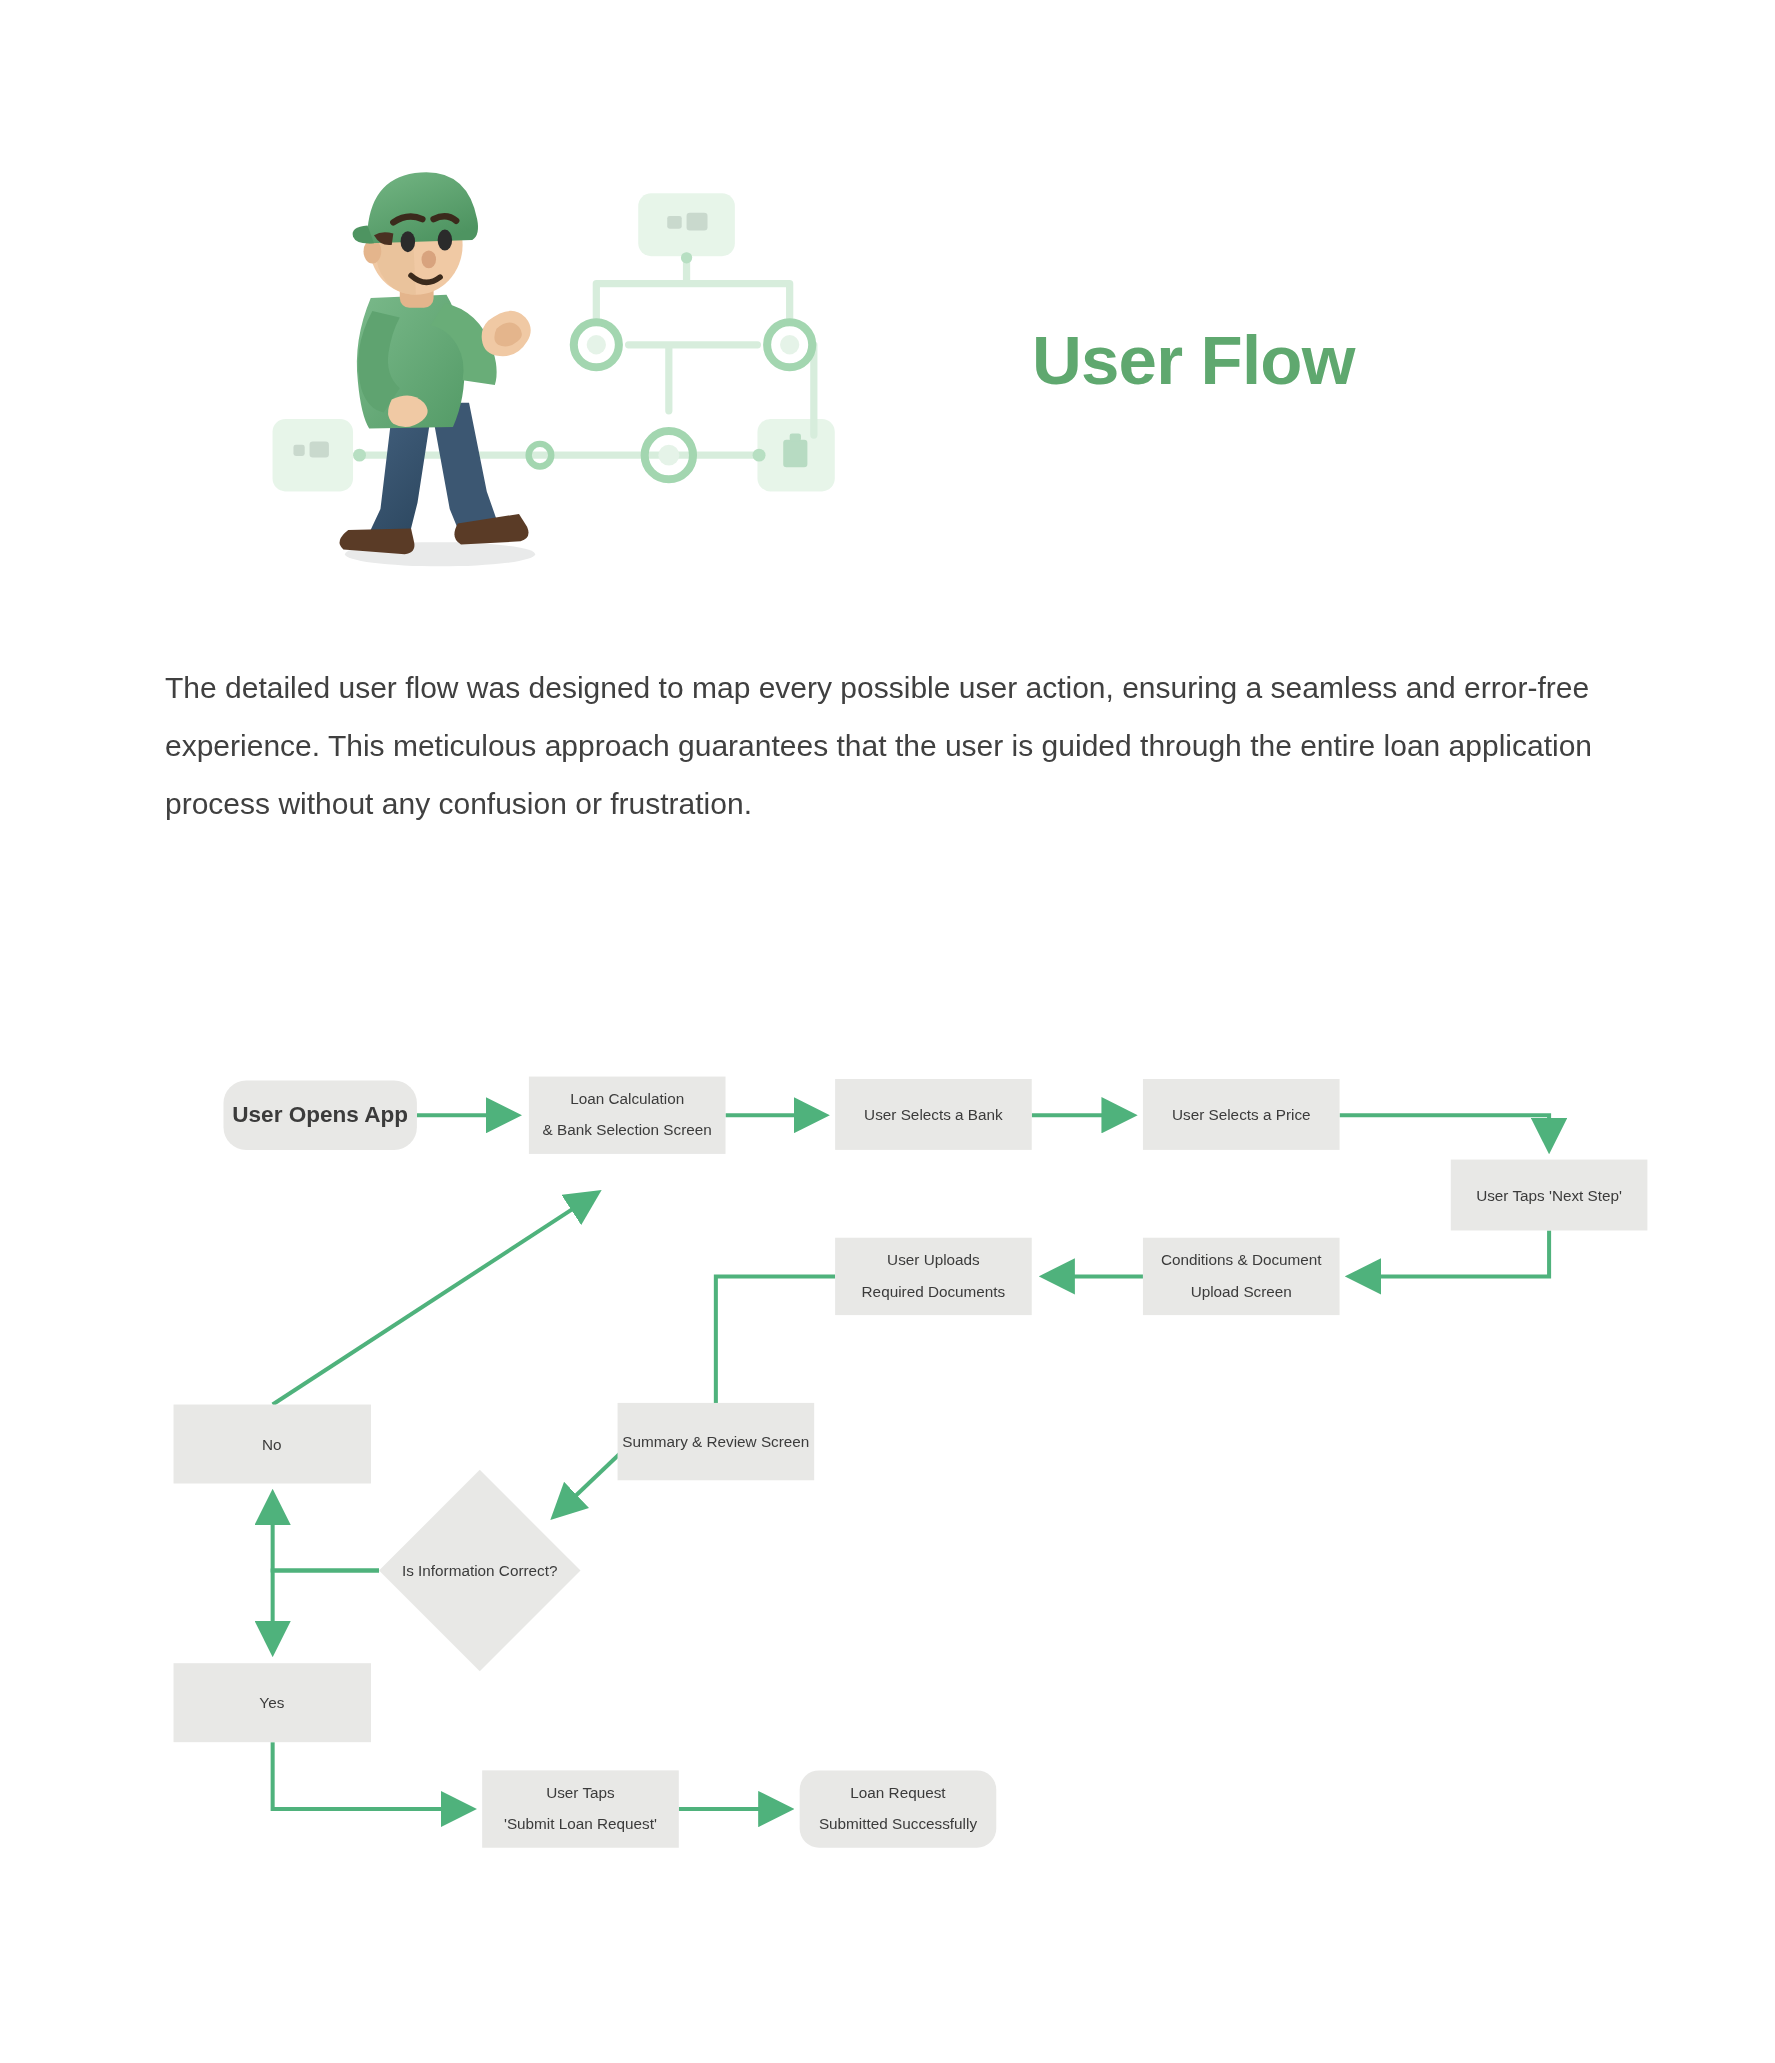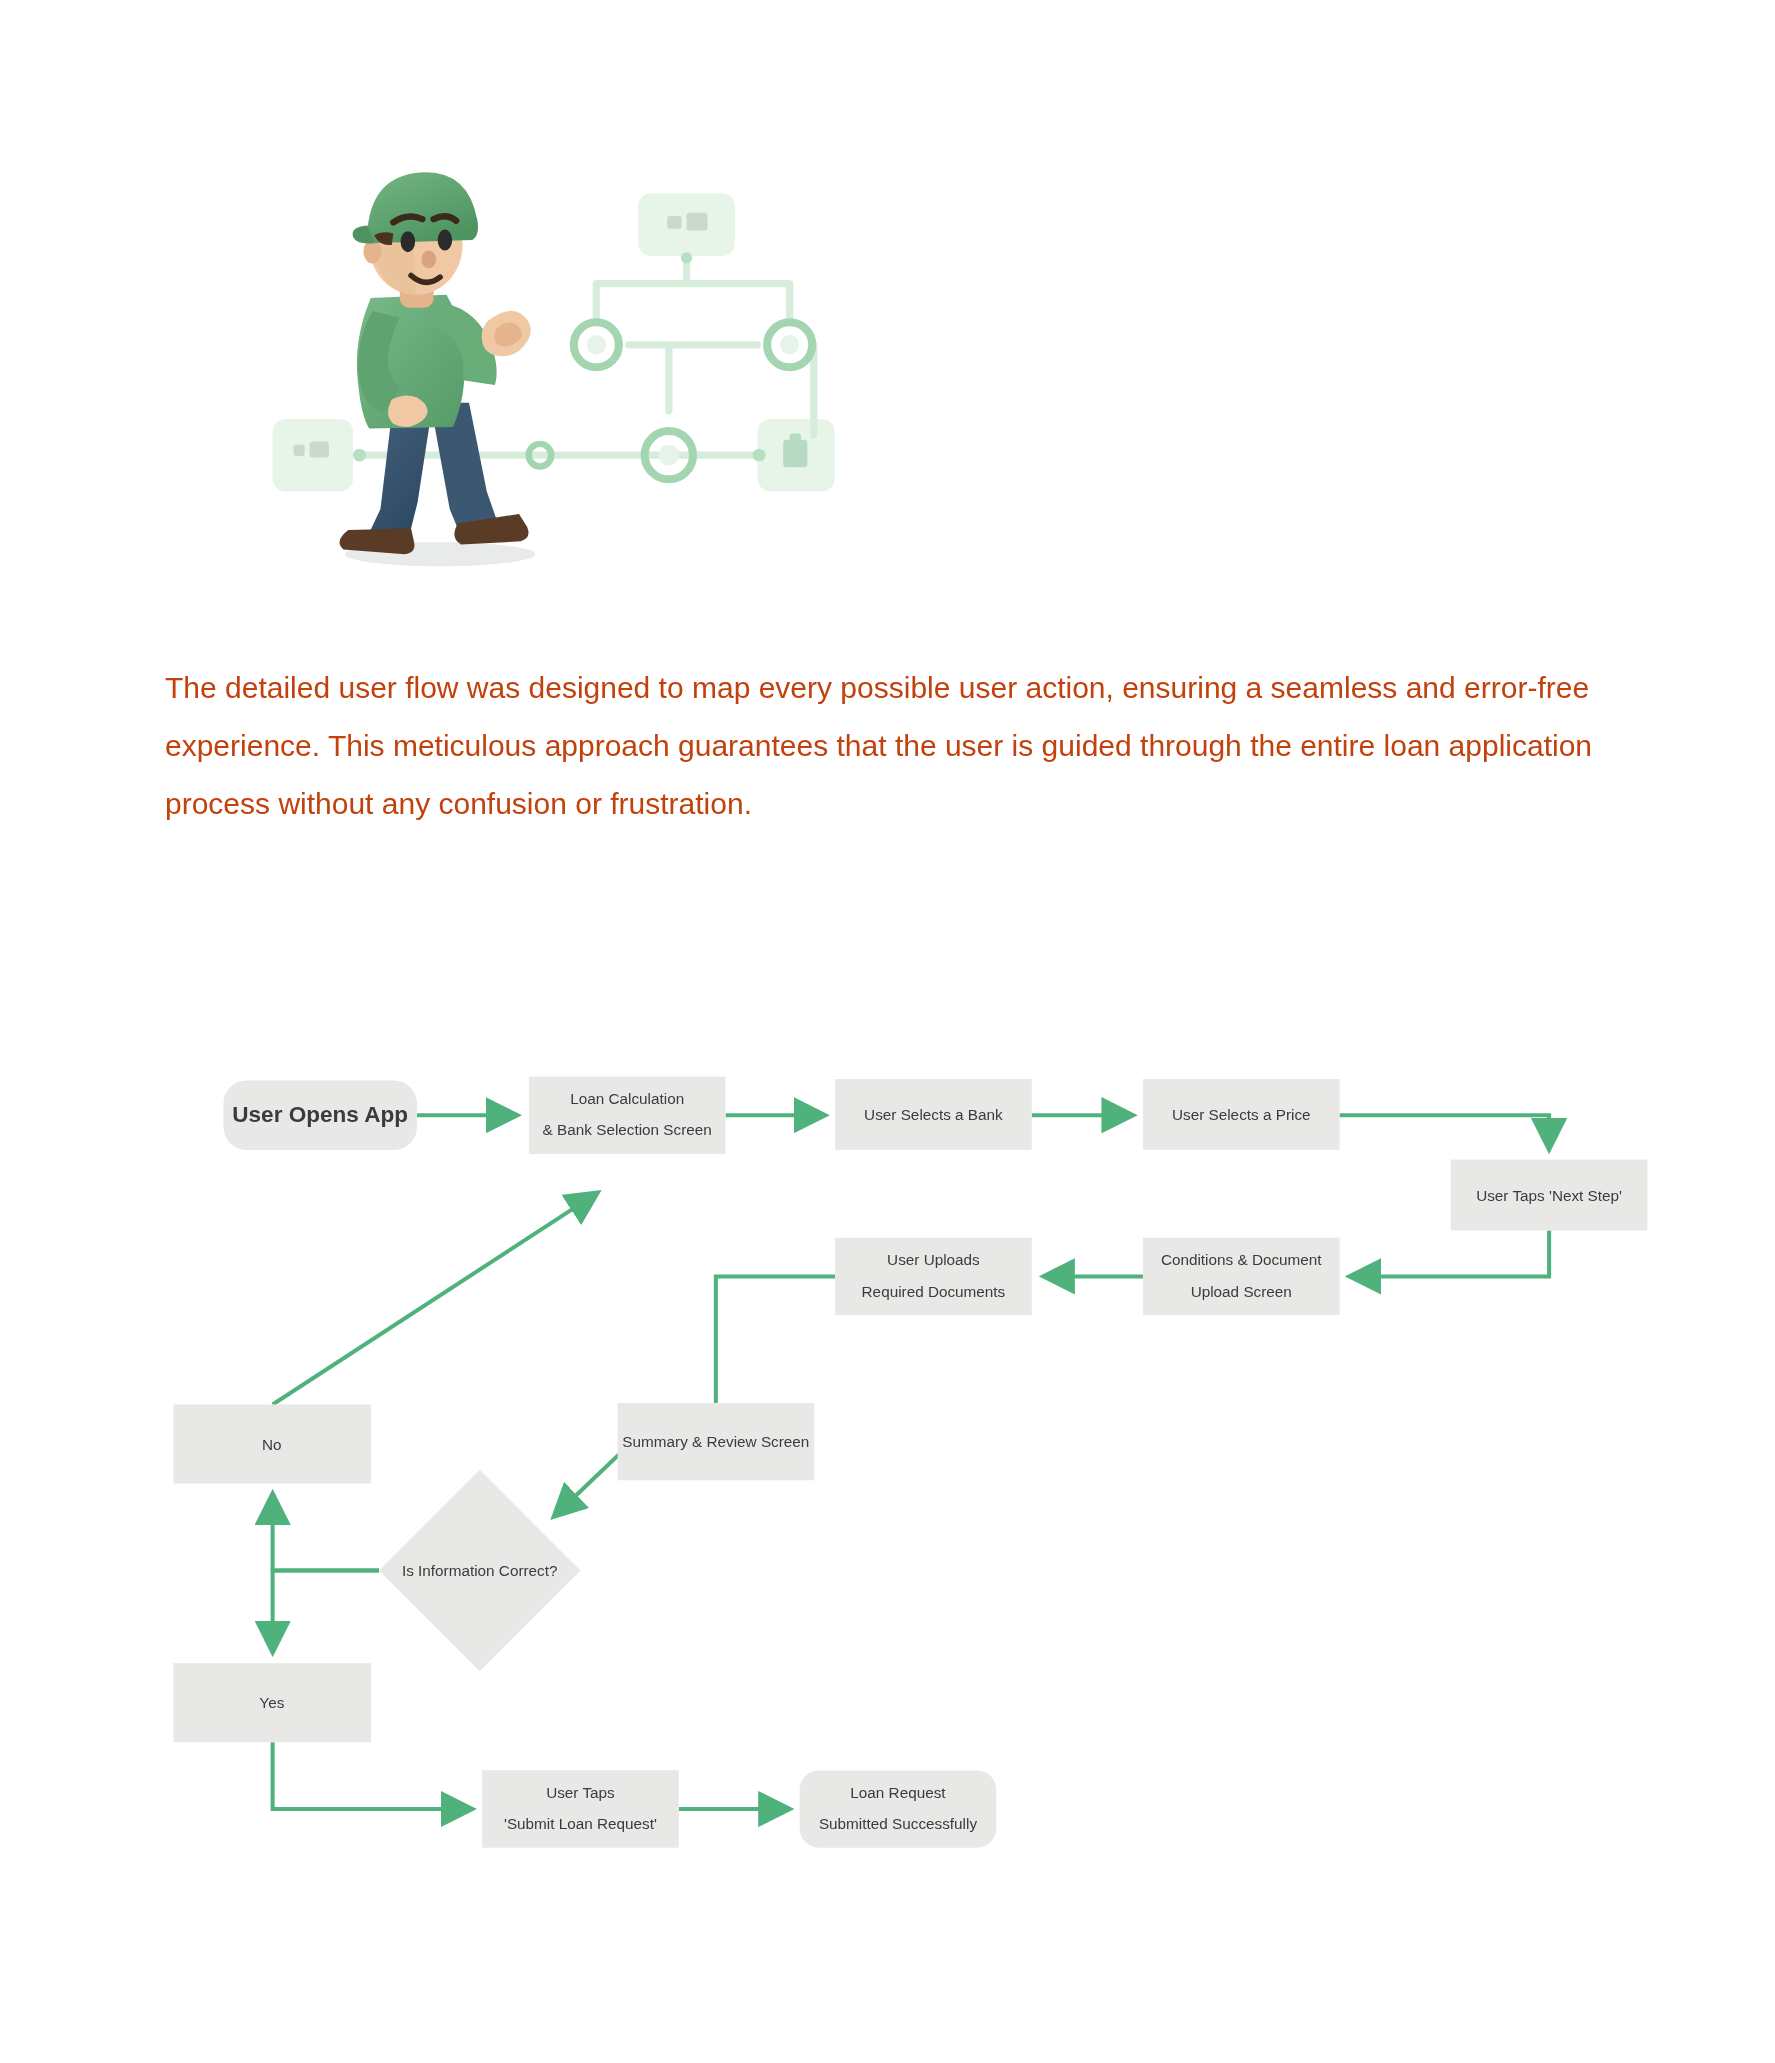--- a/index.html
+++ b/index.html
@@ -19,21 +19,21 @@
   .hero-title {
     position: absolute; left: 1032px; top: 321px;
     font-size: 69px; font-weight: bold; letter-spacing: -0.8px;
     color: #5fa86f; font-family: "Liberation Sans", sans-serif;
     white-space: nowrap;
   }
 
   
   .intro {
     position: absolute; left: 165px; top: 659px; width: 1451px;
-    font-size: 30px; line-height: 58px; color: #c2410c;
+    font-size: 30px; line-height: 58px; color: #404040;
     font-family: "Liberation Sans", sans-serif;
   }
 
   
   .flow { position: absolute; left: 0px; top: 1000px; width: 1496px; height: 967px; }
   .flow svg { display: block; width: 1775px; height: 967px; }
 
   .nd-text { font-family: "Liberation Sans", sans-serif; fill: #3b3b3b; }
   .nd-text.small { font-size: 19px; }
   .nd-text.term  { font-size: 28px; font-weight: bold; }
@@ -126,20 +126,21 @@
         <path d="M218 92 q16 -8 28 2" stroke="#3b2a1c" stroke-width="8" fill="none" stroke-linecap="round"></path>
 
         <ellipse cx="186" cy="120" rx="9" ry="13" fill="#2b2b2b"></ellipse>
         <ellipse cx="232" cy="118" rx="9" ry="13" fill="#2b2b2b"></ellipse>
 
         <ellipse cx="212" cy="142" rx="9" ry="11" fill="#d8a37e"></ellipse>
         <path d="M190 162 q18 16 36 2" stroke="#3b2a1c" stroke-width="7" fill="none" stroke-linecap="round"></path>
       </svg>
     </div>
 
+    <div class="hero-title">User Flow</div>
   </div>
 
   <p class="intro">The detailed user flow was designed to map every possible user action, ensuring a seamless and error-free experience. This meticulous approach guarantees that the user is guided through the entire loan application process without any confusion or frustration.</p>
 
   <div class="flow">
     <svg viewBox="0 0 2202 1200" xmlns="http://www.w3.org/2000/svg">
       <defs>
         <marker id="ah" viewBox="0 0 12 12" refX="10" refY="6" markerWidth="9" markerHeight="9" orient="auto-start-reverse" markerUnits="strokeWidth">
           <path d="M0 0 L12 6 L0 12 Z" fill="#4fb27c"></path>
         </marker>

